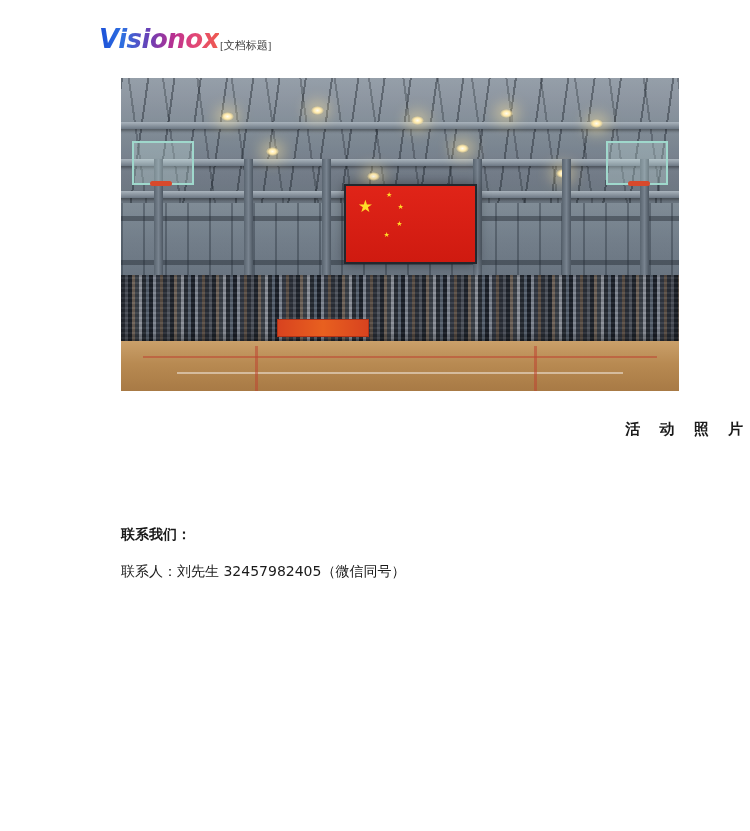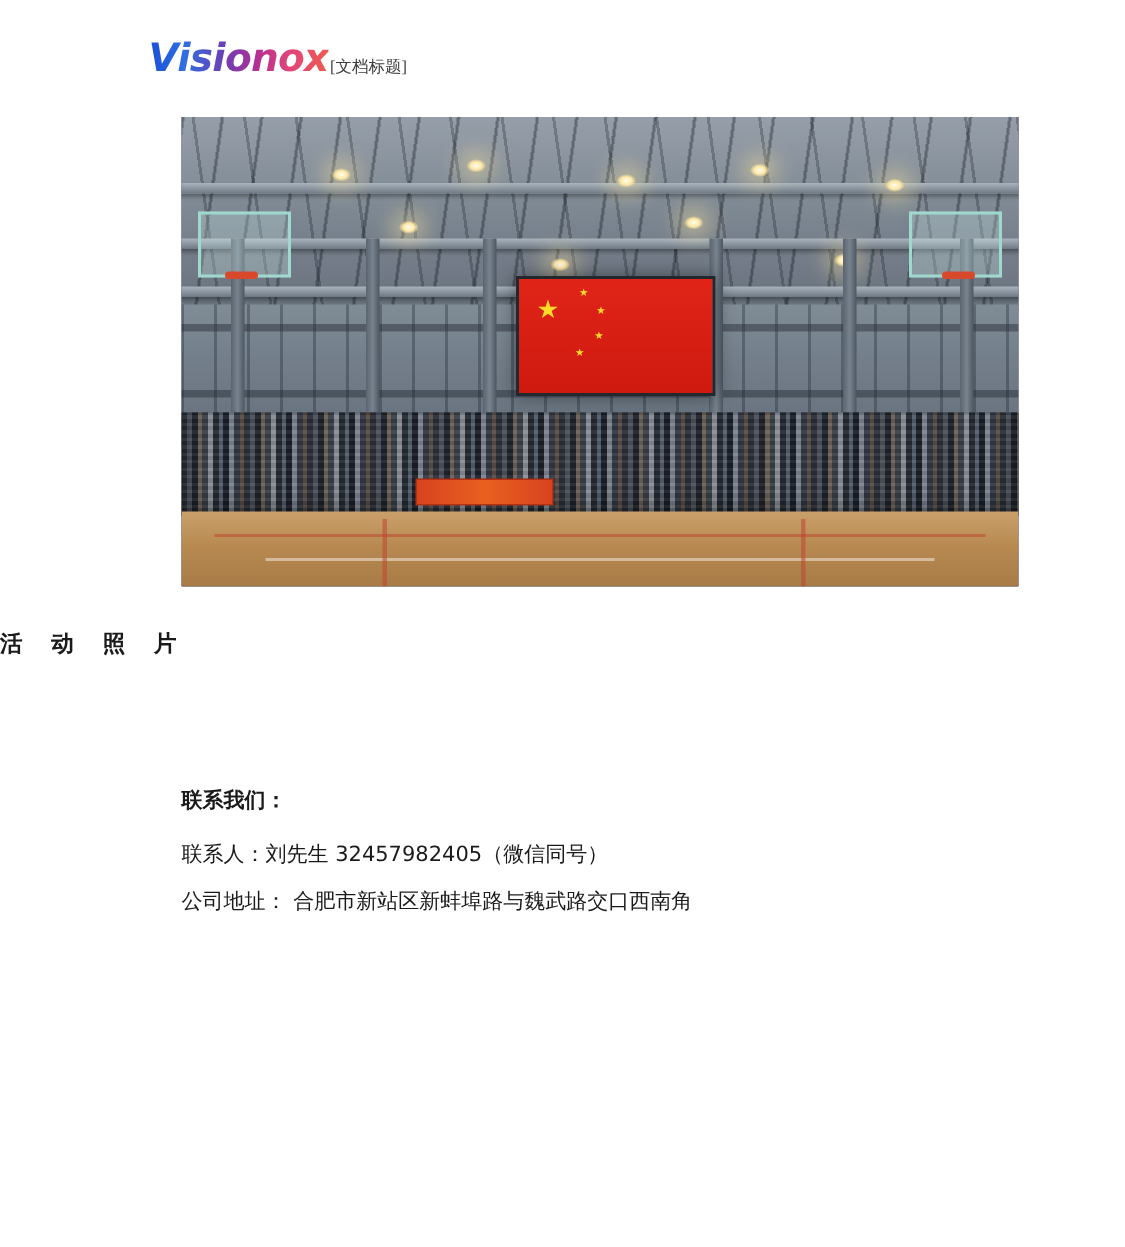--- a/index.html
+++ b/index.html
@@ -203,21 +203,21 @@
     height: 2px;
     background: rgba(190,70,50,0.55);
   }
   .floor-line.white { background: rgba(255,255,255,0.45); }
 
   .caption {
     position: absolute;
     left: 0;
     top: 420px;
     width: 750px;
-    text-align: left;
+    text-align: right;
     font-family: "DejaVu Sans", sans-serif;
     font-size: 15px;
     font-weight: bold;
     color: #1a1a1a;
     letter-spacing: 7px;
   }
 
   
   .contact {
     position: absolute;
@@ -308,16 +308,15 @@
         <div class="floor-line" style="left:74%; top:10%; width:3px; height:90%"></div>
       </div>
     </div>
   </div>
 
   <div class="caption">活 动 照 片</div>
 
   <div class="contact">
     <div class="contact-heading">联系我们：</div>
     <div class="contact-line">联系人：刘先生 32457982405（微信同号）</div>
-    <div class="contact-line">公司地址： 合肥市新站区新蚌埠路与魏武路交口西南角</div>
   </div>
 
 </div>
 
 </body></html>

